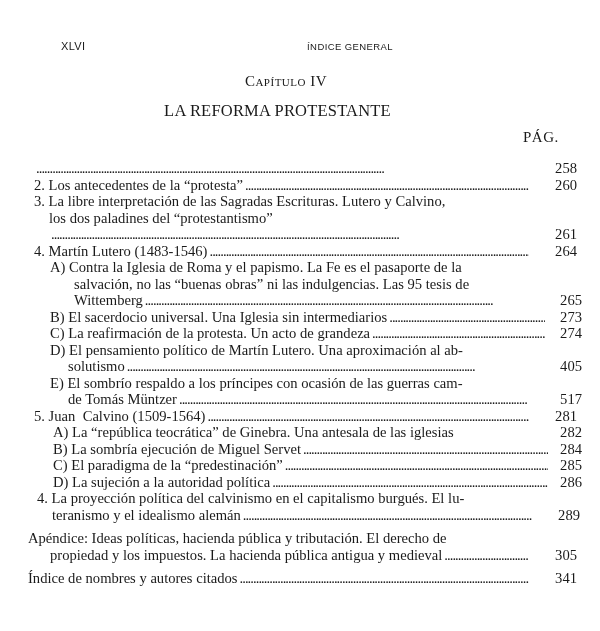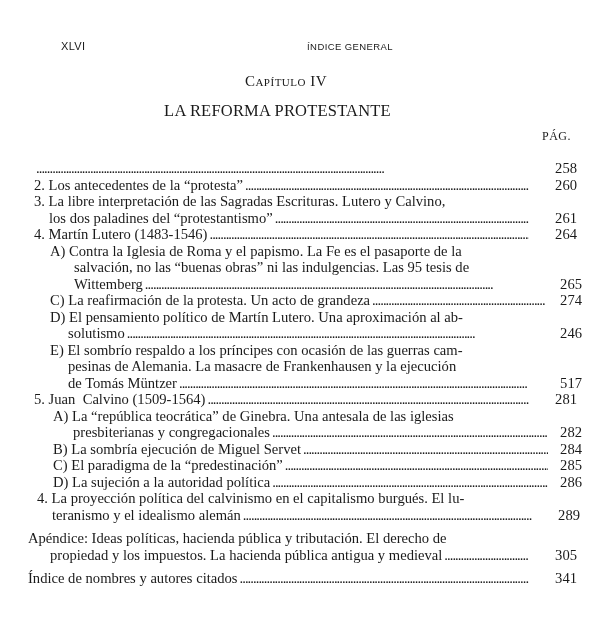--- a/index.html
+++ b/index.html
@@ -4,31 +4,31 @@
 <style>
   html, body { margin: 0; padding: 0; background: #ffffff; }
   body { width: 600px; height: 631px; position: relative; overflow: hidden;
          font-family: "Liberation Serif", "DejaVu Serif", serif; color: #1a1a1a; }
   .running-head { position: absolute; top: 40px; left: 0; width: 600px; height: 16px; margin-left: 34px; }
   .folio { position: absolute; left: 27px; top: 0; font-family: "Liberation Sans", sans-serif; font-size: 11px; letter-spacing: 0.3px; }
   .running-title { position: absolute; left: 16px; width: 600px; text-align: center; top: 1px;
                    font-family: "Liberation Sans", sans-serif; font-size: 9.5px; letter-spacing: 0.4px; }
   .chapter { position: absolute; top: 73px; left: 0; width: 572px; text-align: center; font-size: 15px; font-variant: small-caps; letter-spacing: 0.5px; }
   .chapter-title { position: absolute; top: 101px; left: 0; width: 555px; text-align: center; font-size: 16.5px; letter-spacing: 0.2px; }
-  .pag { position: absolute; top: 129px; left: 542px; font-size: 12px; letter-spacing: 0.5px; }
+  .pag { position: absolute; top: 129px; left: 523px; font-size: 15px; letter-spacing: 0.5px; }
   .toc { position: absolute; top: 160px; left: 34px; width: 548px; font-size: 14.6px; line-height: 16.5px; }
   .line { display: block; white-space: nowrap; }
   .dots-line { display: flex; white-space: nowrap; overflow: hidden; }
   .dots-line .t { flex: none; }
   .dots-line .d { flex: 1; overflow: hidden; white-space: nowrap; padding-left: 2px; }
   .dots-line .d::after { content: ". . . . . . . . . . . . . . . . . . . . . . . . . . . . . . . . . . . . . . . . . . . . . . . . . . . . . . . . . . . . . . . . . . . . . . . . . . . . . . . . . . . . . . . . . . . . . . . . . . . . . . . . . . . . . . . . . . . . . . . . . . . . . . . . ."; letter-spacing: -2.3px; }
   .row { position: relative; display: flex; width: 548px; }
   .row .body { width: 495px; }
   .row .num { width: 48px; text-align: right; align-self: flex-end; }
-  .cont0 { padding-left: 15px; }
+  .cont0 { padding-left: 15px; flex-direction: column; }
   .sub { padding-left: 16px; }
   .gap { height: 7px; }
 </style>
 </head>
 <body>
 
 <div class="running-head">
   <span class="folio">XLVI</span>
   <span class="running-title">ÍNDICE GENERAL</span>
 </div>
@@ -84,46 +84,54 @@
       <span class="line">A) Contra la Iglesia de Roma y el papismo. La Fe es el pasaporte de la</span>
       <span class="line" style="padding-left:24px">salvación, no las “buenas obras” ni las indulgencias. Las 95 tesis de</span>
       <span class="dots-line" style="padding-left:24px">
           <span class="t">Wittemberg</span>
           <span class="d"></span>
         </span>
     </div>
     <div class="num">265</div>
   </div>
 
+  <div class="row">
+    <div class="body sub">
+        <span class="dots-line">
+          <span class="t">B) El sacerdocio universal. Una Iglesia sin intermediarios</span>
+          <span class="d"></span>
+        </span>
+      </div>
+    <div class="num">273</div>
+  </div>
 
   <div class="row">
     <div class="body sub">
         <span class="dots-line">
           <span class="t">C) La reafirmación de la protesta. Un acto de grandeza</span>
           <span class="d"></span>
         </span>
       </div>
     <div class="num">274</div>
   </div>
 
   <div class="row">
     <div class="body sub">
       <span class="line">D) El pensamiento político de Martín Lutero. Una aproximación al ab-</span>
       <span class="dots-line" style="padding-left:18px">
           <span class="t">solutismo</span>
           <span class="d"></span>
         </span>
     </div>
-    <div class="num">246</div>
+    <div class="num">405</div>
   </div>
 
   <div class="row">
     <div class="body sub">
       <span class="line">E) El sombrío respaldo a los príncipes con ocasión de las guerras cam-</span>
-      <span class="line" style="padding-left:18px">pesinas de Alemania. La masacre de Frankenhausen y la ejecución</span>
       <span class="dots-line" style="padding-left:18px">
           <span class="t">de Tomás Müntzer</span>
           <span class="d"></span>
         </span>
     </div>
     <div class="num">517</div>
   </div>
 
   <div class="row">
     <div class="body">
@@ -131,24 +139,20 @@
           <span class="t" style="white-space:pre">5. Juan  Calvino (1509-1564)</span>
           <span class="d"></span>
         </span>
       </div>
     <div class="num">281</div>
   </div>
 
   <div class="row">
     <div class="body" style="padding-left:19px">
       <span class="line">A) La “república teocrática” de Ginebra. Una antesala de las iglesias</span>
-      <span class="dots-line" style="padding-left:20px">
-          <span class="t">presbiterianas y congregacionales</span>
-          <span class="d"></span>
-        </span>
     </div>
     <div class="num">282</div>
   </div>
 
   <div class="row">
     <div class="body" style="padding-left:19px">
         <span class="dots-line">
           <span class="t">B) La sombría ejecución de Miguel Servet</span>
           <span class="d"></span>
         </span>

